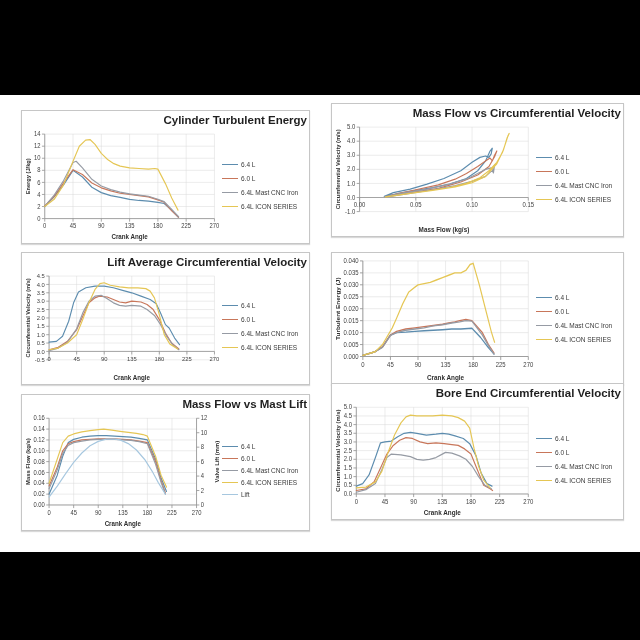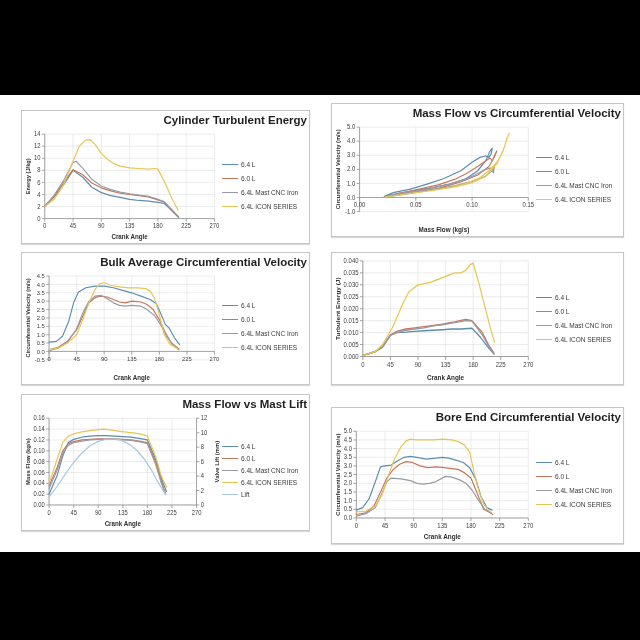--- a/index.html
+++ b/index.html
@@ -6,21 +6,21 @@
   body{width:640px;height:640px;background:#000;position:relative;
        font-family:"Liberation Sans",sans-serif;overflow:hidden}
   .sheet{position:absolute;left:0;top:95px;width:640px;height:457px;background:#ffffff}
   .panel{position:absolute;background:#fff;border:1px solid #c6c6c6;box-sizing:border-box;
          display:flex;flex-direction:column;padding:1px 2px;box-shadow:0 1px 1px rgba(0,0,0,.15)}
   .p1{left:21px;top:15px;width:289px;height:134px}
   .p2{left:331px;top:8px;width:293px;height:134px}
   .p3{left:21px;top:157px;width:289px;height:133px}
   .p4{left:331px;top:157px;width:293px;height:133px}
   .p5{left:21px;top:299px;width:289px;height:137px}
-  .p6{left:331px;top:312px;width:293px;height:137px}
+  .p6{left:331px;top:288px;width:293px;height:137px}
   .chart-title{text-align:right;font-weight:bold;font-size:11.5px;color:#1f1f1f;
                line-height:15px;padding-top:1px;white-space:nowrap}
   .chart-body{flex:1;display:flex;min-height:0}
   svg.plot{flex:1 1 auto;height:100%;display:block}
   .legend{width:84px;flex:0 0 auto;display:flex;flex-direction:column;justify-content:center;
           gap:7px;padding-right:1px}
   .legend.tight{gap:5px}
   .legend-item{display:flex;align-items:center;gap:3px}
   .legend-line{width:16px;height:0;border-top:1.3px solid #000;flex:0 0 auto}
   .legend-label{font-size:6.5px;color:#3a3a3a;white-space:nowrap}
@@ -173,21 +173,21 @@
           </div>
           <div class="legend-item">
             <span class="legend-line" style="border-top-color: rgb(229, 198, 84);"></span>
             <span class="legend-label">6.4L ICON SERIES</span>
           </div>
         </div>
     </div>
   </figure>
 
   <figure class="panel p3" style="margin:0">
-    <div class="chart-title">Bulk Average Circumferential Velocity</div>
+    <div class="chart-title">Lift Average Circumferential Velocity</div>
     <div class="chart-body">
       <svg class="plot" preserveAspectRatio="none" viewBox="0 0 210 112">
           <line x1="26.6" y1="89" x2="202" y2="89" stroke="#d8d8d8" stroke-width="0.5"></line>
           <line x1="26.6" y1="80.7" x2="202" y2="80.7" stroke="#d8d8d8" stroke-width="0.5"></line>
           <line x1="26.6" y1="72.4" x2="202" y2="72.4" stroke="#d8d8d8" stroke-width="0.5"></line>
           <line x1="26.6" y1="64.1" x2="202" y2="64.1" stroke="#d8d8d8" stroke-width="0.5"></line>
           <line x1="26.6" y1="55.8" x2="202" y2="55.8" stroke="#d8d8d8" stroke-width="0.5"></line>
           <line x1="26.6" y1="47.5" x2="202" y2="47.5" stroke="#d8d8d8" stroke-width="0.5"></line>
           <line x1="26.6" y1="39.2" x2="202" y2="39.2" stroke="#d8d8d8" stroke-width="0.5"></line>
           <line x1="26.6" y1="30.9" x2="202" y2="30.9" stroke="#d8d8d8" stroke-width="0.5"></line>

